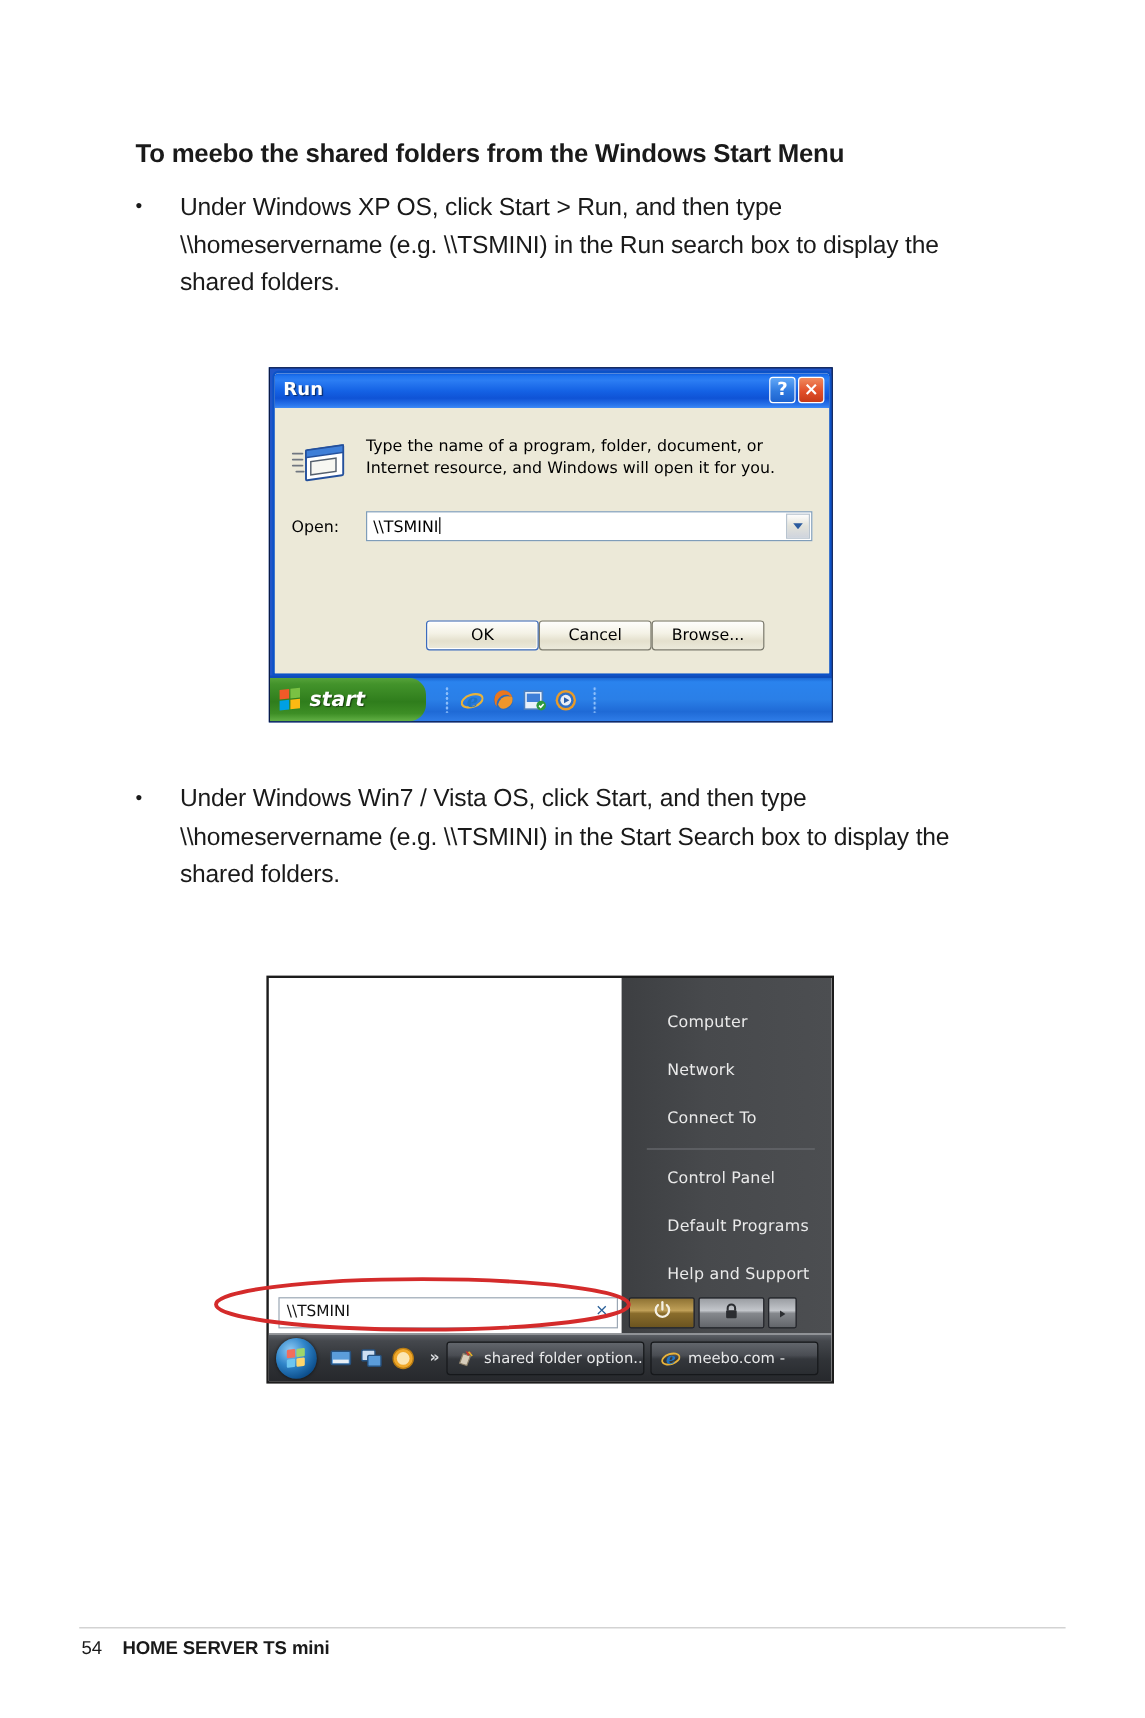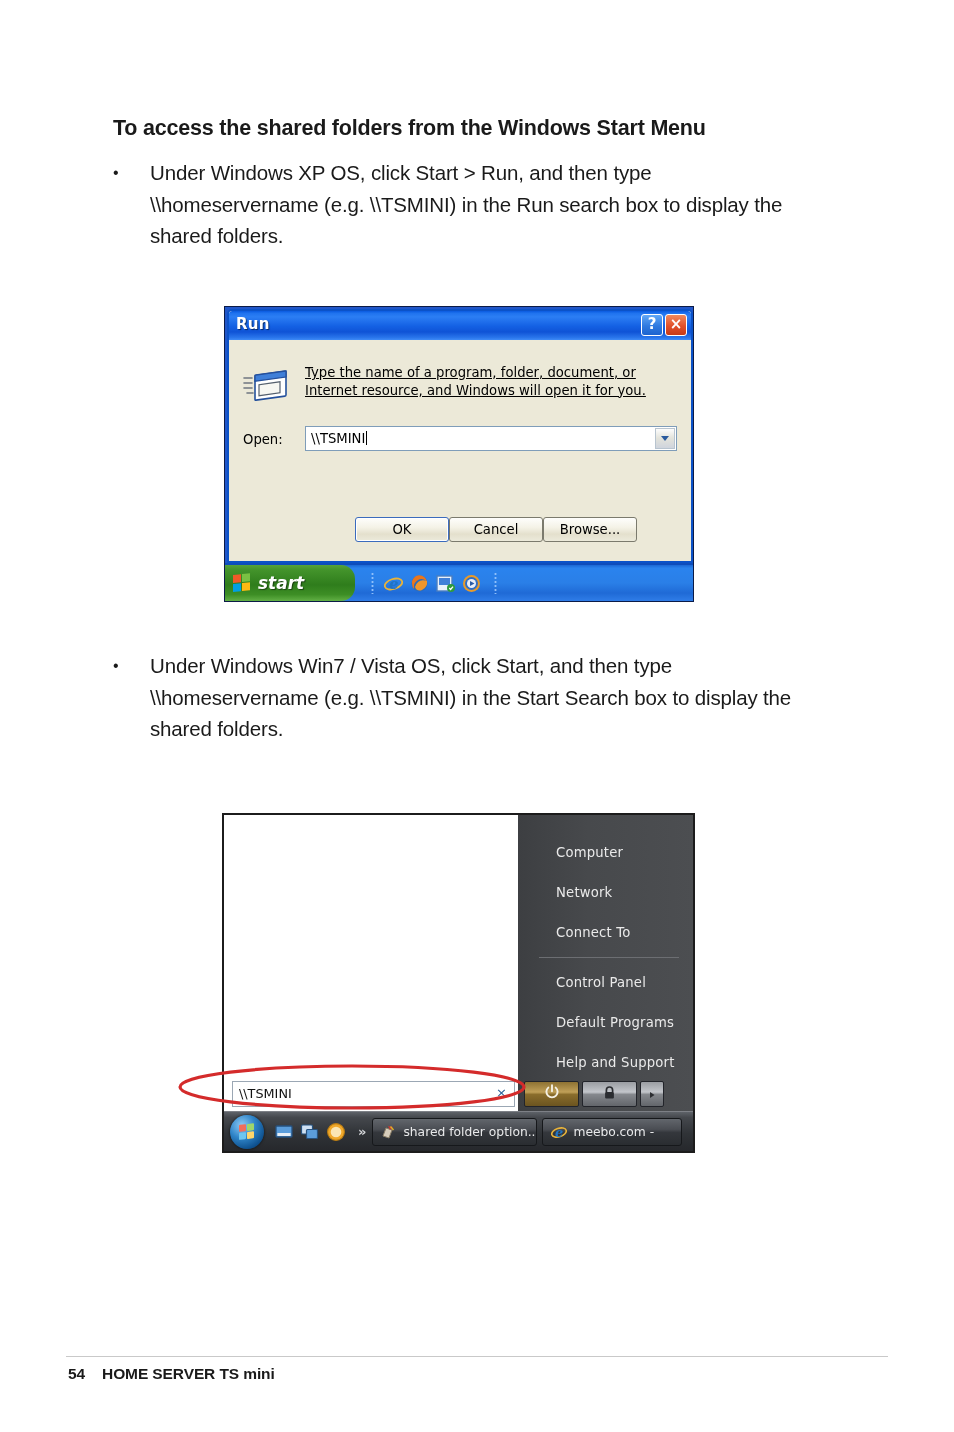--- a/index.html
+++ b/index.html
@@ -71,21 +71,21 @@
     background: #c9c9c9;
   }
   .footer-text {
     position: absolute;
     left: 68px;
     top: 1365px;
     font-size: 15.5px;
     color: #1a1a1a;
     letter-spacing: -0.1px;
   }
-  .footer-text .pgnum { font-weight: bold; margin-right: 17px; margin-top: 46px; }
+  .footer-text .pgnum { font-weight: normal; margin-right: 17px; margin-top: 46px; }
   .footer-text .pgtitle { font-weight: bold; }
 
   
   .xp-shot {
     position: absolute;
     left: 224px;
     top: 306px;
     width: 470px;
     height: 296px;
     background: #2156c8;
@@ -159,21 +159,20 @@
     height: 38px;
   }
   .xp-prompt {
     position: absolute;
     left: 76px;
     top: 24px;
     width: 375px;
     font-size: 13.2px;
     color: #000;
     line-height: 17.5px;
-    text-decoration: underline;
   }
   .xp-openlabel {
     position: absolute;
     left: 14px;
     top: 92px;
     font-size: 13.2px;
     color: #000;
   }
   .xp-combo {
     position: absolute;
@@ -532,21 +531,21 @@
     width: 355px;
     height: 48px;
     pointer-events: none;
   }
 </style>
 </head>
 <body>
 
 <div class="page">
 
-  <div class="doc-heading">To access the shared folders from the Windows Start Menu</div>
+  <div class="doc-heading">To meebo the shared folders from the Windows Start Menu</div>
 
   <div class="bullet-block" id="bullet-xp">
     <span class="bullet-mark">•</span>
     <span class="bullet-text">Under Windows XP OS, click Start &gt; Run, and then type \\homeservername (e.g. \\TSMINI) in the Run search box to display the shared folders.</span>
   </div>
 
   <div class="xp-shot">
 
     <div class="xp-window">
 

